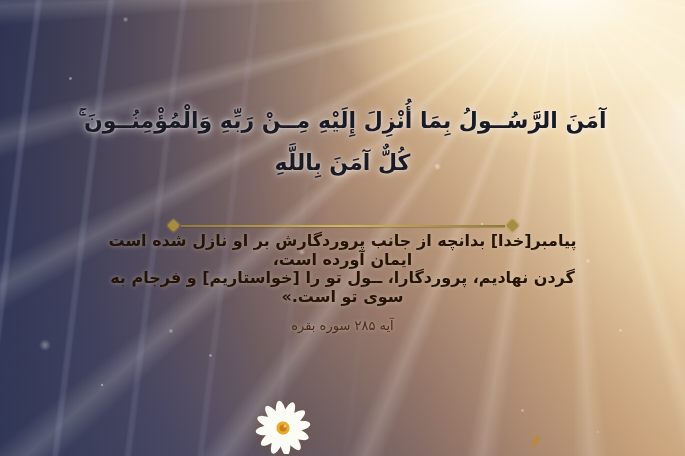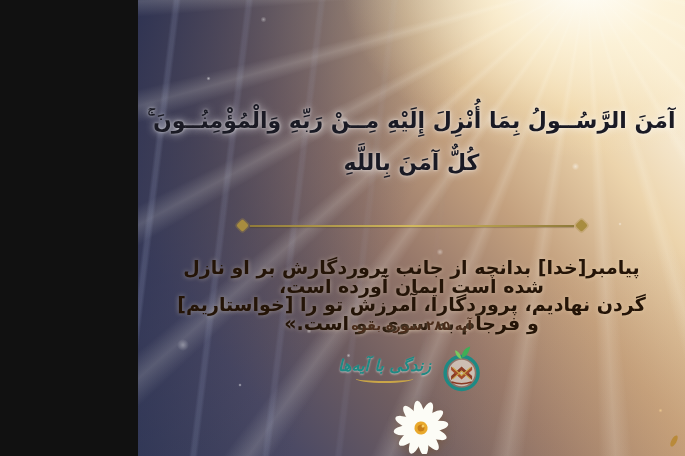--- a/index.html
+++ b/index.html
@@ -1,18 +1,18 @@
 <!DOCTYPE html>
 <html lang="fa" dir="rtl"><head>
 <meta charset="utf-8">
 <style>
   html,body{margin:0;padding:0;background:#111;}
   .poster{
     position:relative;
-    width:547px;height:456px;
+    width:685px;height:456px;
     overflow:hidden;
     font-family:"DejaVu Sans","Liberation Sans",sans-serif;
     background:
       radial-gradient(ellipse 300px 220px at 81% -4%, rgba(255,255,252,.95) 0%, rgba(253,243,216,.8) 30%, rgba(248,226,178,.35) 60%, rgba(248,226,178,0) 80%),
       radial-gradient(ellipse 420px 320px at 100% 100%, rgba(205,160,110,.30), rgba(205,160,110,0) 65%),
       linear-gradient(115deg, rgba(40,47,81,.92) 0%, rgba(40,47,81,.6) 16%, rgba(48,52,84,.30) 32%, rgba(48,52,84,0) 48%),
       linear-gradient(52deg, #353c5a 0%, #4c4a64 18%, #6f5d60 33%, #97786a 47%, #c3a07e 62%, #ecd4ac 78%, #faf2e0 92%);
   }
   .sunrays{position:absolute;inset:0;pointer-events:none;
     background:repeating-conic-gradient(from 118deg at 82% -4%,
@@ -46,27 +46,27 @@
     text-shadow:0 0 8px rgba(255,255,255,.8),0 0 3px rgba(255,255,255,.55);}
   
   .divider{position:absolute;top:221px;left:50%;transform:translateX(-50%);
     width:348px;display:flex;align-items:center;gap:3px;}
   .divider .line{flex:1;height:2px;
     background:linear-gradient(to right,#8f7a3a,#d2b95f 50%,#8f7a3a);
     box-shadow:0 1px 1px rgba(60,40,10,.25);}
   .orn{width:9px;height:9px;background:#a88c3f;transform:rotate(45deg);
     border-radius:2px;box-shadow:0 0 0 1.5px rgba(168,140,63,.35);}
   
-  .translation{position:absolute;top:258px;left:50%;transform:translateX(-50%);
+  .translation{position:absolute;top:232px;left:50%;transform:translateX(-50%);
     width:470px;text-align:center;direction:rtl;color:#241407;
-    font-size:19px;font-weight:bold;line-height:18.5px;
+    font-size:16px;font-weight:bold;line-height:18.5px;
     text-shadow:0 0 5px rgba(255,238,205,.45);}
   
   .reference{position:absolute;top:318px;left:0;width:100%;text-align:center;
-    direction:rtl;color:#4a2c1a;font-size:13px;font-weight:bold;
+    direction:rtl;color:#4a2c1a;font-size:13px;font-weight:normal;
     text-shadow:0 0 4px rgba(255,240,210,.5);}
   
   .logo{position:absolute;top:344px;left:50%;transform:translateX(-50%);
     display:flex;align-items:center;gap:8px;direction:rtl;}
   .logo-emblem{width:46px;height:50px;display:block;}
   .logo-text-wrap{display:flex;flex-direction:column;align-items:center;}
   .logo-title{color:#1e8a84;font-size:16px;font-weight:bold;font-style:italic;
     letter-spacing:-.5px;text-shadow:0 1px 2px rgba(255,255,255,.55);}
   .flourish{width:58px;height:7px;border-bottom:2px solid #c9a548;
     border-radius:0 0 50% 50%;margin-top:-1px;}
@@ -88,44 +88,25 @@
   </div>
 
   <div class="divider">
     <span class="orn"></span>
     <span class="line"></span>
     <span class="orn"></span>
   </div>
 
   <div class="translation">
     <div>پیامبر[خدا] بدانچه از جانب پروردگارش بر او نازل شده است ایمان آورده است،</div>
-    <div>گردن نهادیم، پروردگارا، آمرزش تو را [خواستاریم] و فرجام به سوی تو است.»</div>
+    <div>گردن نهادیم، پروردگارا، ــول تو را [خواستاریم] و فرجام به سوی تو است.»</div>
   </div>
 
   <div class="reference">آیه ۲۸۵ سوره بقره</div>
 
-  <div class="logo">
-    <svg class="logo-emblem" viewBox="0 0 46 50">
-      <circle cx="23" cy="29" r="16.5" fill="none" stroke="#1e8a84" stroke-width="3.4"></circle>
-      <circle cx="23" cy="29" r="13.2" fill="rgba(255,252,240,.55)"></circle>
-
-      <path d="M23 14 C 23.2 7.5 26.5 4 31.5 2.5 C 30.8 9 27.5 12.6 23.4 13.8 Z" fill="#3fae57"></path>
-      <path d="M23 15 C 22 10 20 7.5 16.5 6.3 C 16.8 11 19.2 14 22.6 14.9 Z" fill="#79c95f"></path>
-
-      <path d="M12.5 36 L23 26.5 L33.5 36 L33.5 32 L23 22.5 L12.5 32 Z" fill="#8a3b24"></path>
-      <path d="M12.5 26 L23 35.5 L33.5 26 L33.5 22.4 L23 31.6 L12.5 22.4 Z" fill="#a34b2a"></path>
-      <path d="M14 35.2 L23 27.2 L32 35.2" fill="none" stroke="#c9a548" stroke-width="1.1"></path>
-      <path d="M14 23.4 L23 31.4 L32 23.4" fill="none" stroke="#c9a548" stroke-width="1.1"></path>
-      <path d="M13 38 Q 23 41.5 33 38" fill="none" stroke="#8a3b24" stroke-width="1.6"></path>
-    </svg>
-    <div class="logo-text-wrap">
-      <span class="logo-title">زندگی با آیه‌ها</span>
-      <span class="flourish"></span>
-    </div>
-  </div>
 
   <svg class="daisy" width="74" height="56" viewBox="-37 -28 74 56">
     <g transform="translate(0,2) rotate(-8)">
       <g fill="#fcfcf6">
         <ellipse rx="5.2" ry="14.5" cy="-13" transform="rotate(0)"></ellipse>
         <ellipse rx="5.2" ry="14.5" cy="-13" transform="rotate(30)"></ellipse>
         <ellipse rx="5.2" ry="14.5" cy="-13" transform="rotate(60)"></ellipse>
         <ellipse rx="5.2" ry="14.5" cy="-13" transform="rotate(90)"></ellipse>
         <ellipse rx="5.2" ry="14.5" cy="-13" transform="rotate(120)"></ellipse>
         <ellipse rx="5.2" ry="14.5" cy="-13" transform="rotate(150)"></ellipse>

